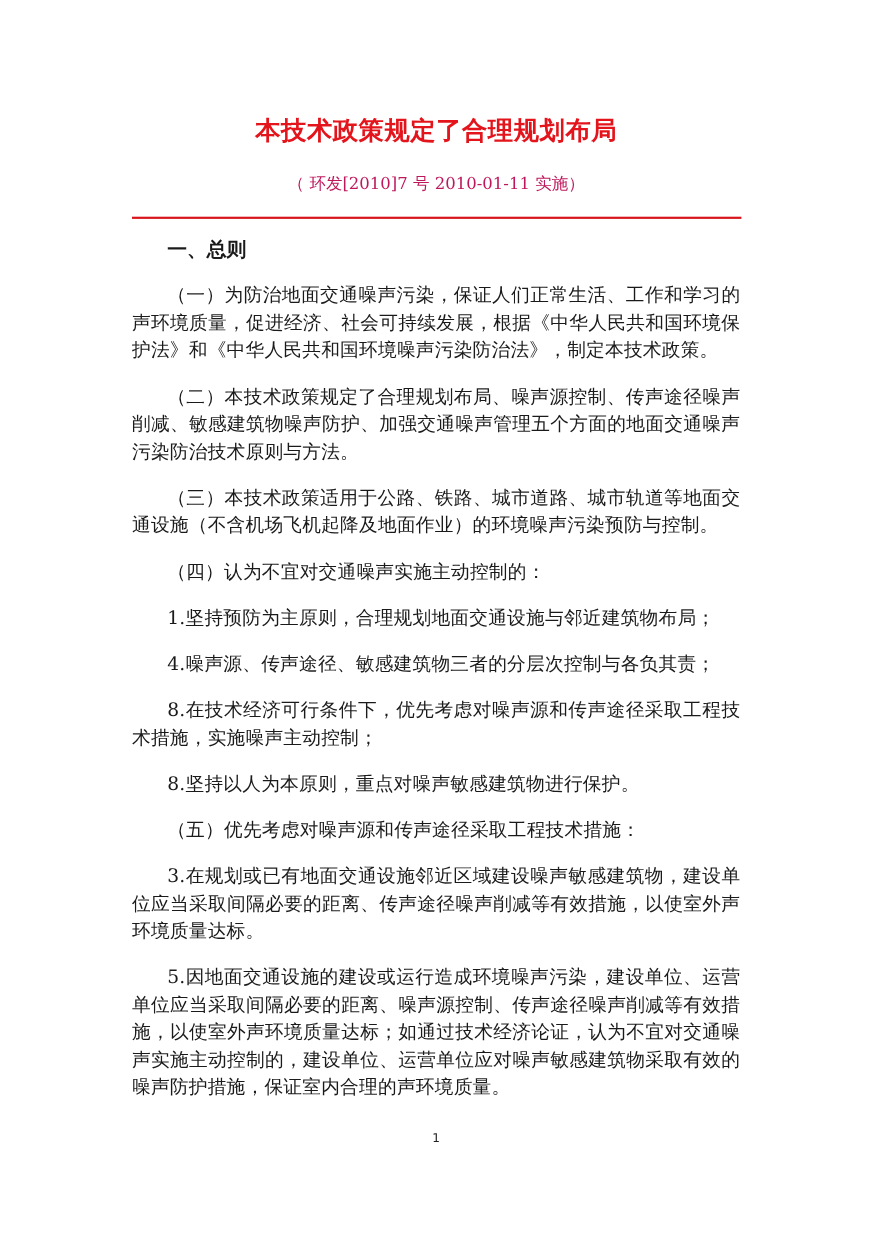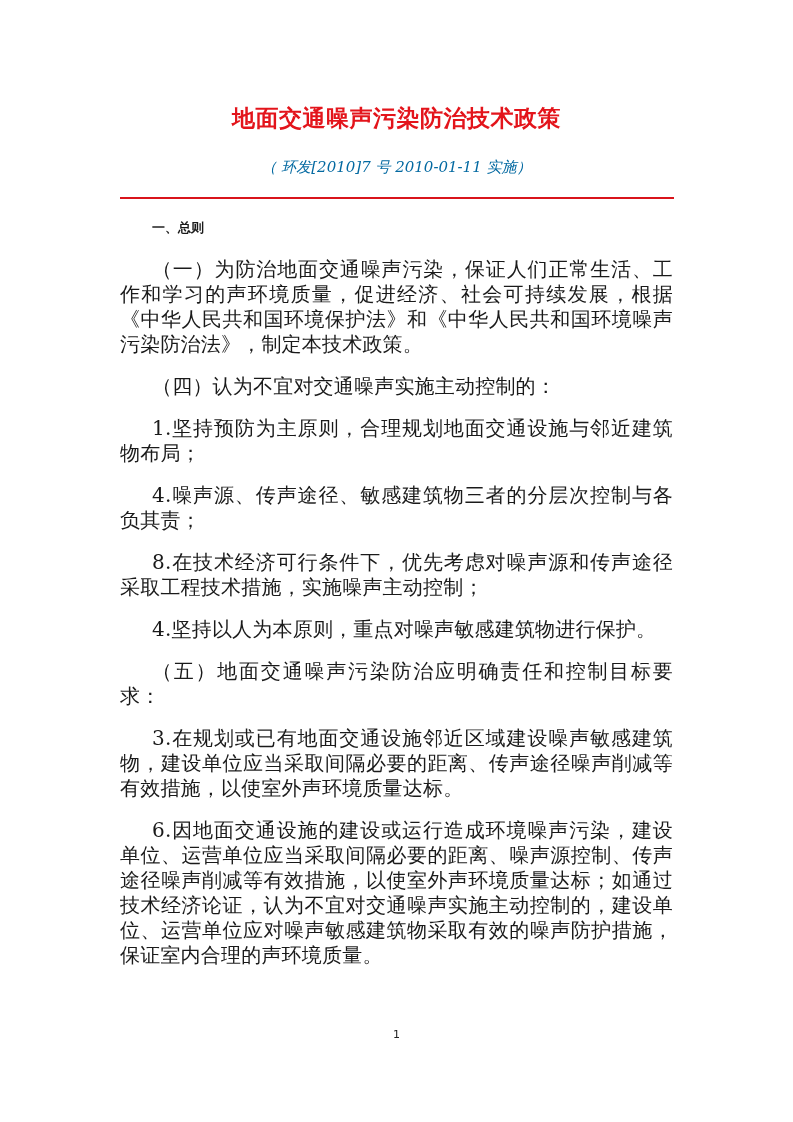--- a/index.html
+++ b/index.html
@@ -30,78 +30,79 @@
       color: #e3141b;
       letter-spacing: 0.5px;
       font-family: "DejaVu Sans", "Liberation Sans", sans-serif;
     }
     .subtitle {
       position: absolute;
       top: 158px;
       left: 0; width: 793px;
       text-align: center;
       font-size: 15px;
-      color: #0369a1;
-      font-style: italic;
+      color: #be185d;
     }
     .rule {
       position: absolute;
       top: 197px;
       left: 120px;
       width: 554px;
       height: 2px;
       background: #d9141b;
     }
     .content {
       position: absolute;
       top: 215px;
       left: 120px;
       width: 553px;
     }
     .section-heading {
       font-family: "DejaVu Sans", "Liberation Sans", sans-serif;
       font-weight: bold;
-      font-size: 13px;
+      font-size: 18px;
       padding-left: 32px;
       margin: 0 0 17px 0;
       line-height: 25px;
     }
     .para {
-      font-size: 20px;
+      font-size: 17px;
       line-height: 25px;
       text-indent: 32px;
       margin: 0 0 17px 0;
       text-align: justify;
       letter-spacing: 0.2px;
     }
     .page-number {
       position: absolute;
       top: 1028px;
       left: 0; width: 793px;
       text-align: center;
       font-size: 11px;
       color: #222;
       font-family: "DejaVu Sans", "Liberation Sans", sans-serif;
     }
   </style>
 </head>
 <body>
 
 <div class="page">
-  <div class="title">地面交通噪声污染防治技术政策</div>
+  <div class="title">本技术政策规定了合理规划布局</div>
   <div class="subtitle">（ 环发[2010]7 号 2010-01-11 实施）</div>
   <div class="rule"></div>
 
   <div class="content">
     <div class="section-heading">一、总则</div>
     <p class="para">（一）为防治地面交通噪声污染，保证人们正常生活、工作和学习的声环境质量，促进经济、社会可持续发展，根据《中华人民共和国环境保护法》和《中华人民共和国环境噪声污染防治法》，制定本技术政策。</p>
+    <p class="para">（二）本技术政策规定了合理规划布局、噪声源控制、传声途径噪声削减、敏感建筑物噪声防护、加强交通噪声管理五个方面的地面交通噪声污染防治技术原则与方法。</p>
+    <p class="para">（三）本技术政策适用于公路、铁路、城市道路、城市轨道等地面交通设施（不含机场飞机起降及地面作业）的环境噪声污染预防与控制。</p>
     <p class="para">（四）认为不宜对交通噪声实施主动控制的：</p>
     <p class="para">1.坚持预防为主原则，合理规划地面交通设施与邻近建筑物布局；</p>
     <p class="para">4.噪声源、传声途径、敏感建筑物三者的分层次控制与各负其责；</p>
     <p class="para">8.在技术经济可行条件下，优先考虑对噪声源和传声途径采取工程技术措施，实施噪声主动控制；</p>
-    <p class="para">4.坚持以人为本原则，重点对噪声敏感建筑物进行保护。</p>
-    <p class="para">（五）地面交通噪声污染防治应明确责任和控制目标要求：</p>
+    <p class="para">8.坚持以人为本原则，重点对噪声敏感建筑物进行保护。</p>
+    <p class="para">（五）优先考虑对噪声源和传声途径采取工程技术措施：</p>
     <p class="para">3.在规划或已有地面交通设施邻近区域建设噪声敏感建筑物，建设单位应当采取间隔必要的距离、传声途径噪声削减等有效措施，以使室外声环境质量达标。</p>
-    <p class="para">6.因地面交通设施的建设或运行造成环境噪声污染，建设单位、运营单位应当采取间隔必要的距离、噪声源控制、传声途径噪声削减等有效措施，以使室外声环境质量达标；如通过技术经济论证，认为不宜对交通噪声实施主动控制的，建设单位、运营单位应对噪声敏感建筑物采取有效的噪声防护措施，保证室内合理的声环境质量。</p>
+    <p class="para">5.因地面交通设施的建设或运行造成环境噪声污染，建设单位、运营单位应当采取间隔必要的距离、噪声源控制、传声途径噪声削减等有效措施，以使室外声环境质量达标；如通过技术经济论证，认为不宜对交通噪声实施主动控制的，建设单位、运营单位应对噪声敏感建筑物采取有效的噪声防护措施，保证室内合理的声环境质量。</p>
   </div>
 
   <div class="page-number">1</div>
 </div>
 
 </body></html>

